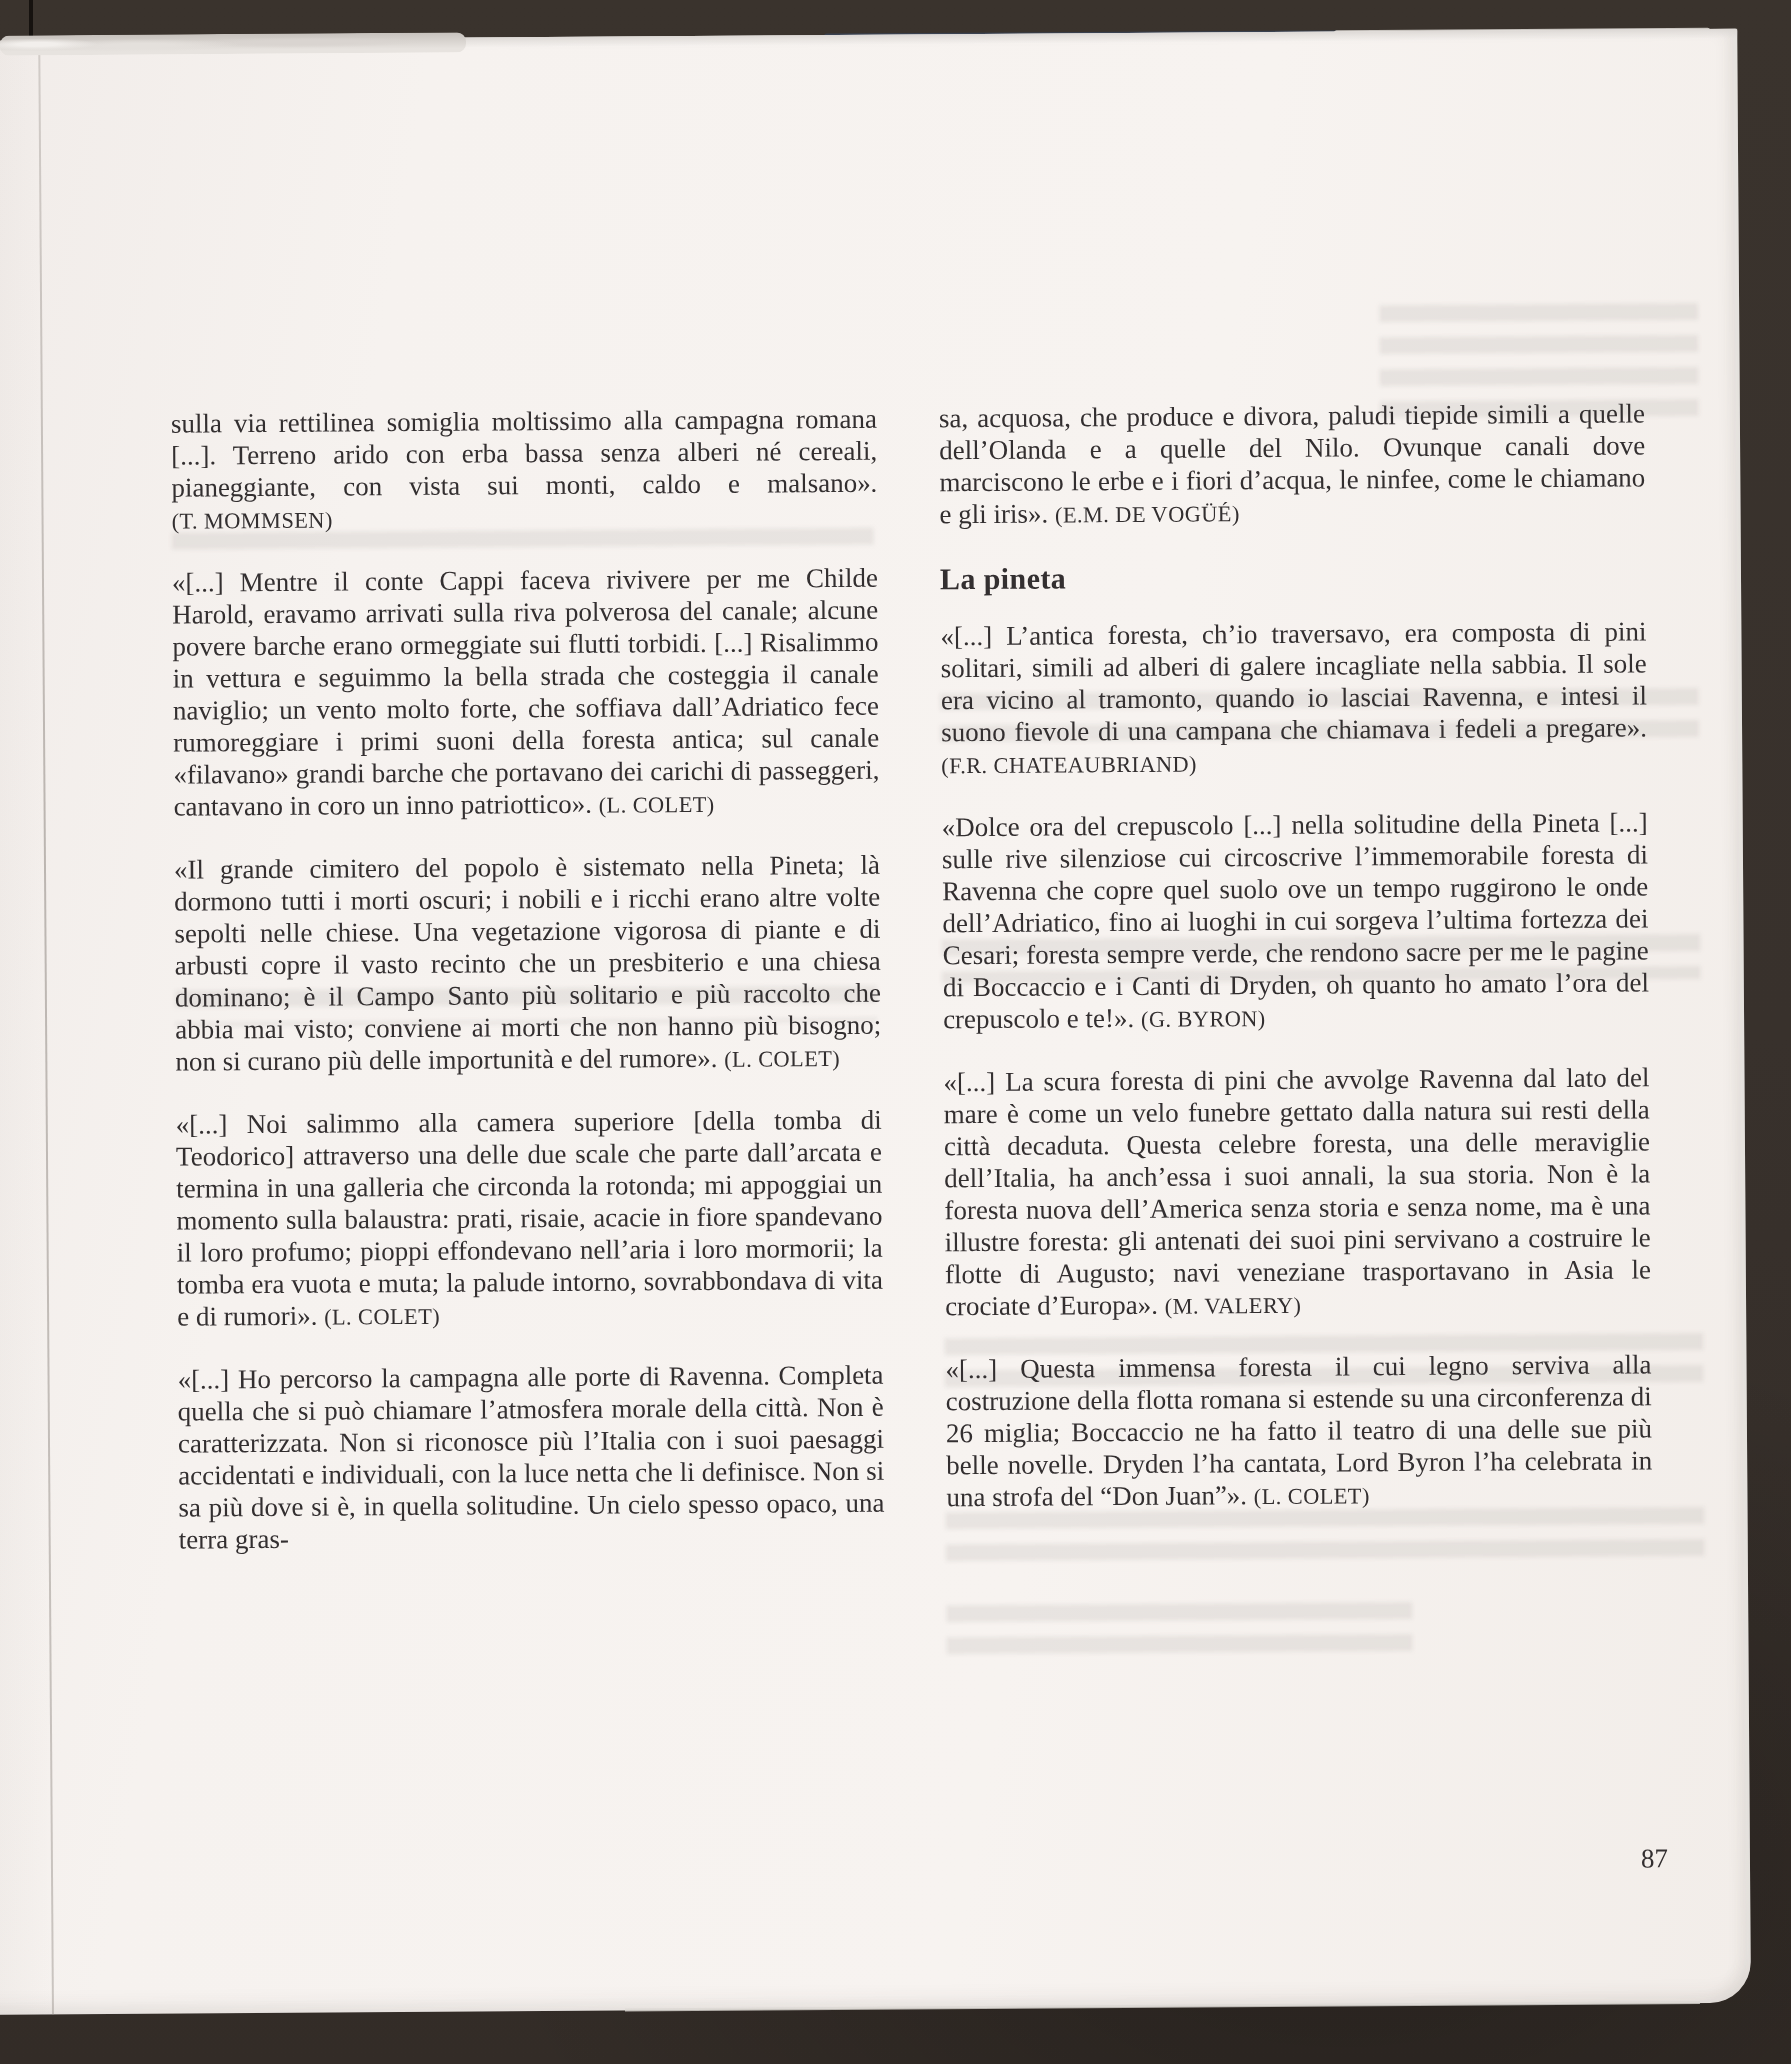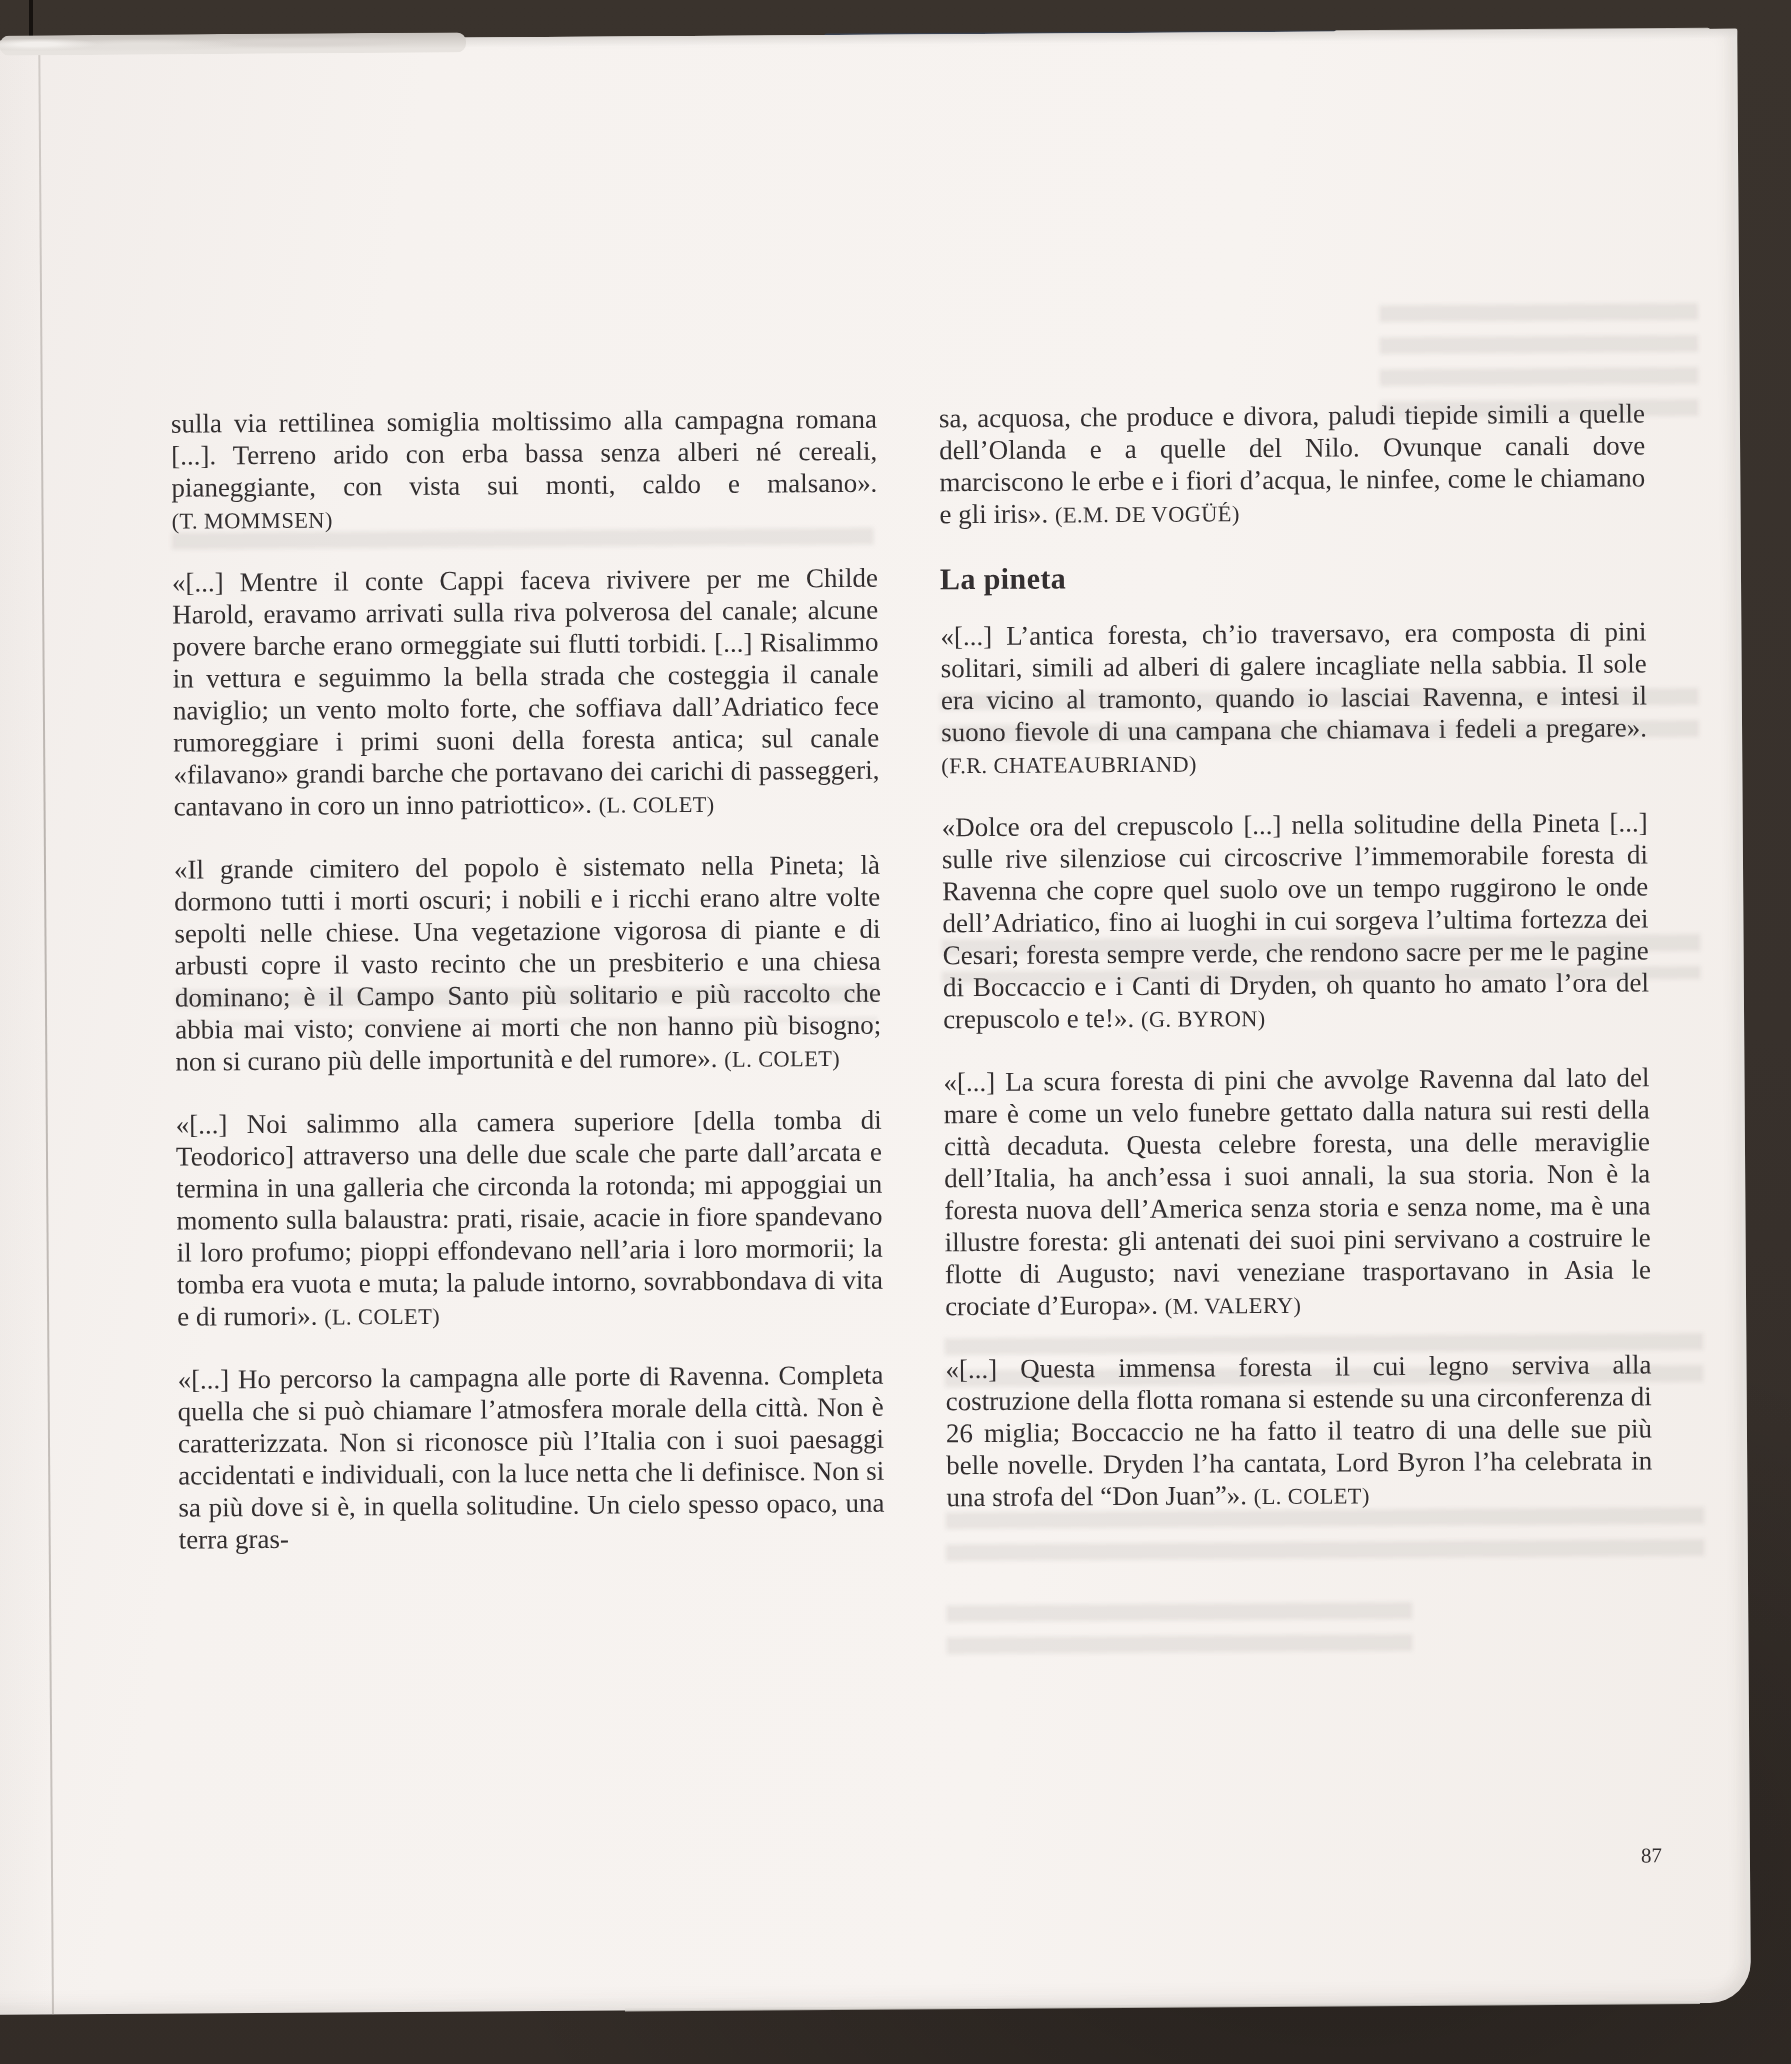--- a/index.html
+++ b/index.html
@@ -138,21 +138,21 @@
     font-size: 30px;
     line-height: 36px;
     font-weight: bold;
     letter-spacing: 0.4px;
     margin: 14.3px 0 23px 0;
     text-align: left;
   }
   .page-number {
     position: absolute;
     left: 1662px; top: 1814px;
-    font-size: 21px;
+    font-size: 27px;
     color: #332f30;
   }
 </style>
 </head>
 <body>
 
 <div class="backdrop"></div>
 <div class="cover-notch"></div>
 <div class="edge-line-dark"></div>
 <div class="edge-line-light"></div>

